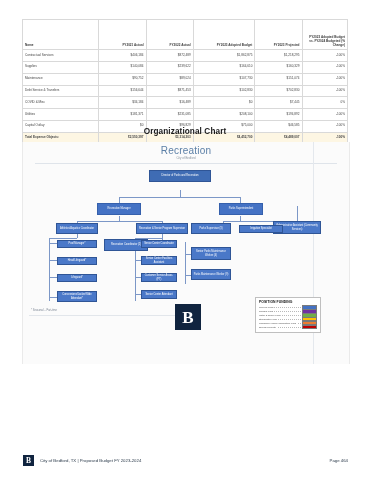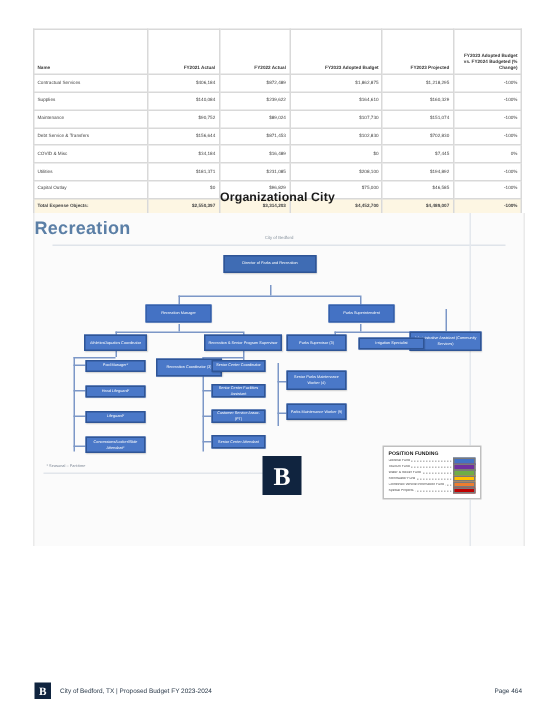--- a/index.html
+++ b/index.html
@@ -45,22 +45,22 @@
     font-size:8.2px;font-weight:bold;color:#1a1a1a;letter-spacing:.1px;
   }
   
   .org{
     position:absolute;left:22px;top:142px;width:326px;height:222px;
     background:#fbfbfb;
     border-left:0.6px solid #eaeaea;border-right:0.6px solid #eaeaea;
     overflow:hidden;
   }
   .org-sub{
-    position:absolute;left:0;top:3px;width:100%;
-    font-size:12px;color:#5b7fa6;font-weight:bold;letter-spacing:.2px;
+    position:absolute;left:0;top:3px;width:100%;text-align:center;
+    font-size:10px;color:#5b7fa6;font-weight:normal;letter-spacing:.2px;
   }
   .org-city{
     position:absolute;left:0;top:14px;width:100%;text-align:center;
     font-size:2.9px;color:#8a95a0;
   }
   .hrule{position:absolute;left:12px;top:20.5px;width:302px;height:0.6px;background:#dfe4ea;}
   .vrule{position:absolute;left:290px;top:0px;width:0.6px;height:222px;background:#e4e8ed;}
 
   
   .node{
@@ -209,21 +209,21 @@
         <td>$2,550,397</td>
         <td>$3,314,203</td>
         <td>$4,452,700</td>
         <td>$4,489,007</td>
         <td>-100%</td>
       </tr>
     </tbody>
   </table>
 </div>
 
-<div class="chart-title">Organizational City</div>
+<div class="chart-title">Organizational Chart</div>
 
 <div class="org">
   <div class="org-sub">Recreation</div>
   <div class="org-city">City of Bedford</div>
   <div class="hrule"></div>
   <div class="vrule"></div>
 
   <div class="ln lnv" style="left:156.5px;top:48px;height:7px;"></div>
   <div class="ln lnh" style="left:96px;top:55px;width:121px;"></div>
   <div class="ln lnv" style="left:96px;top:55px;height:6px;"></div>

